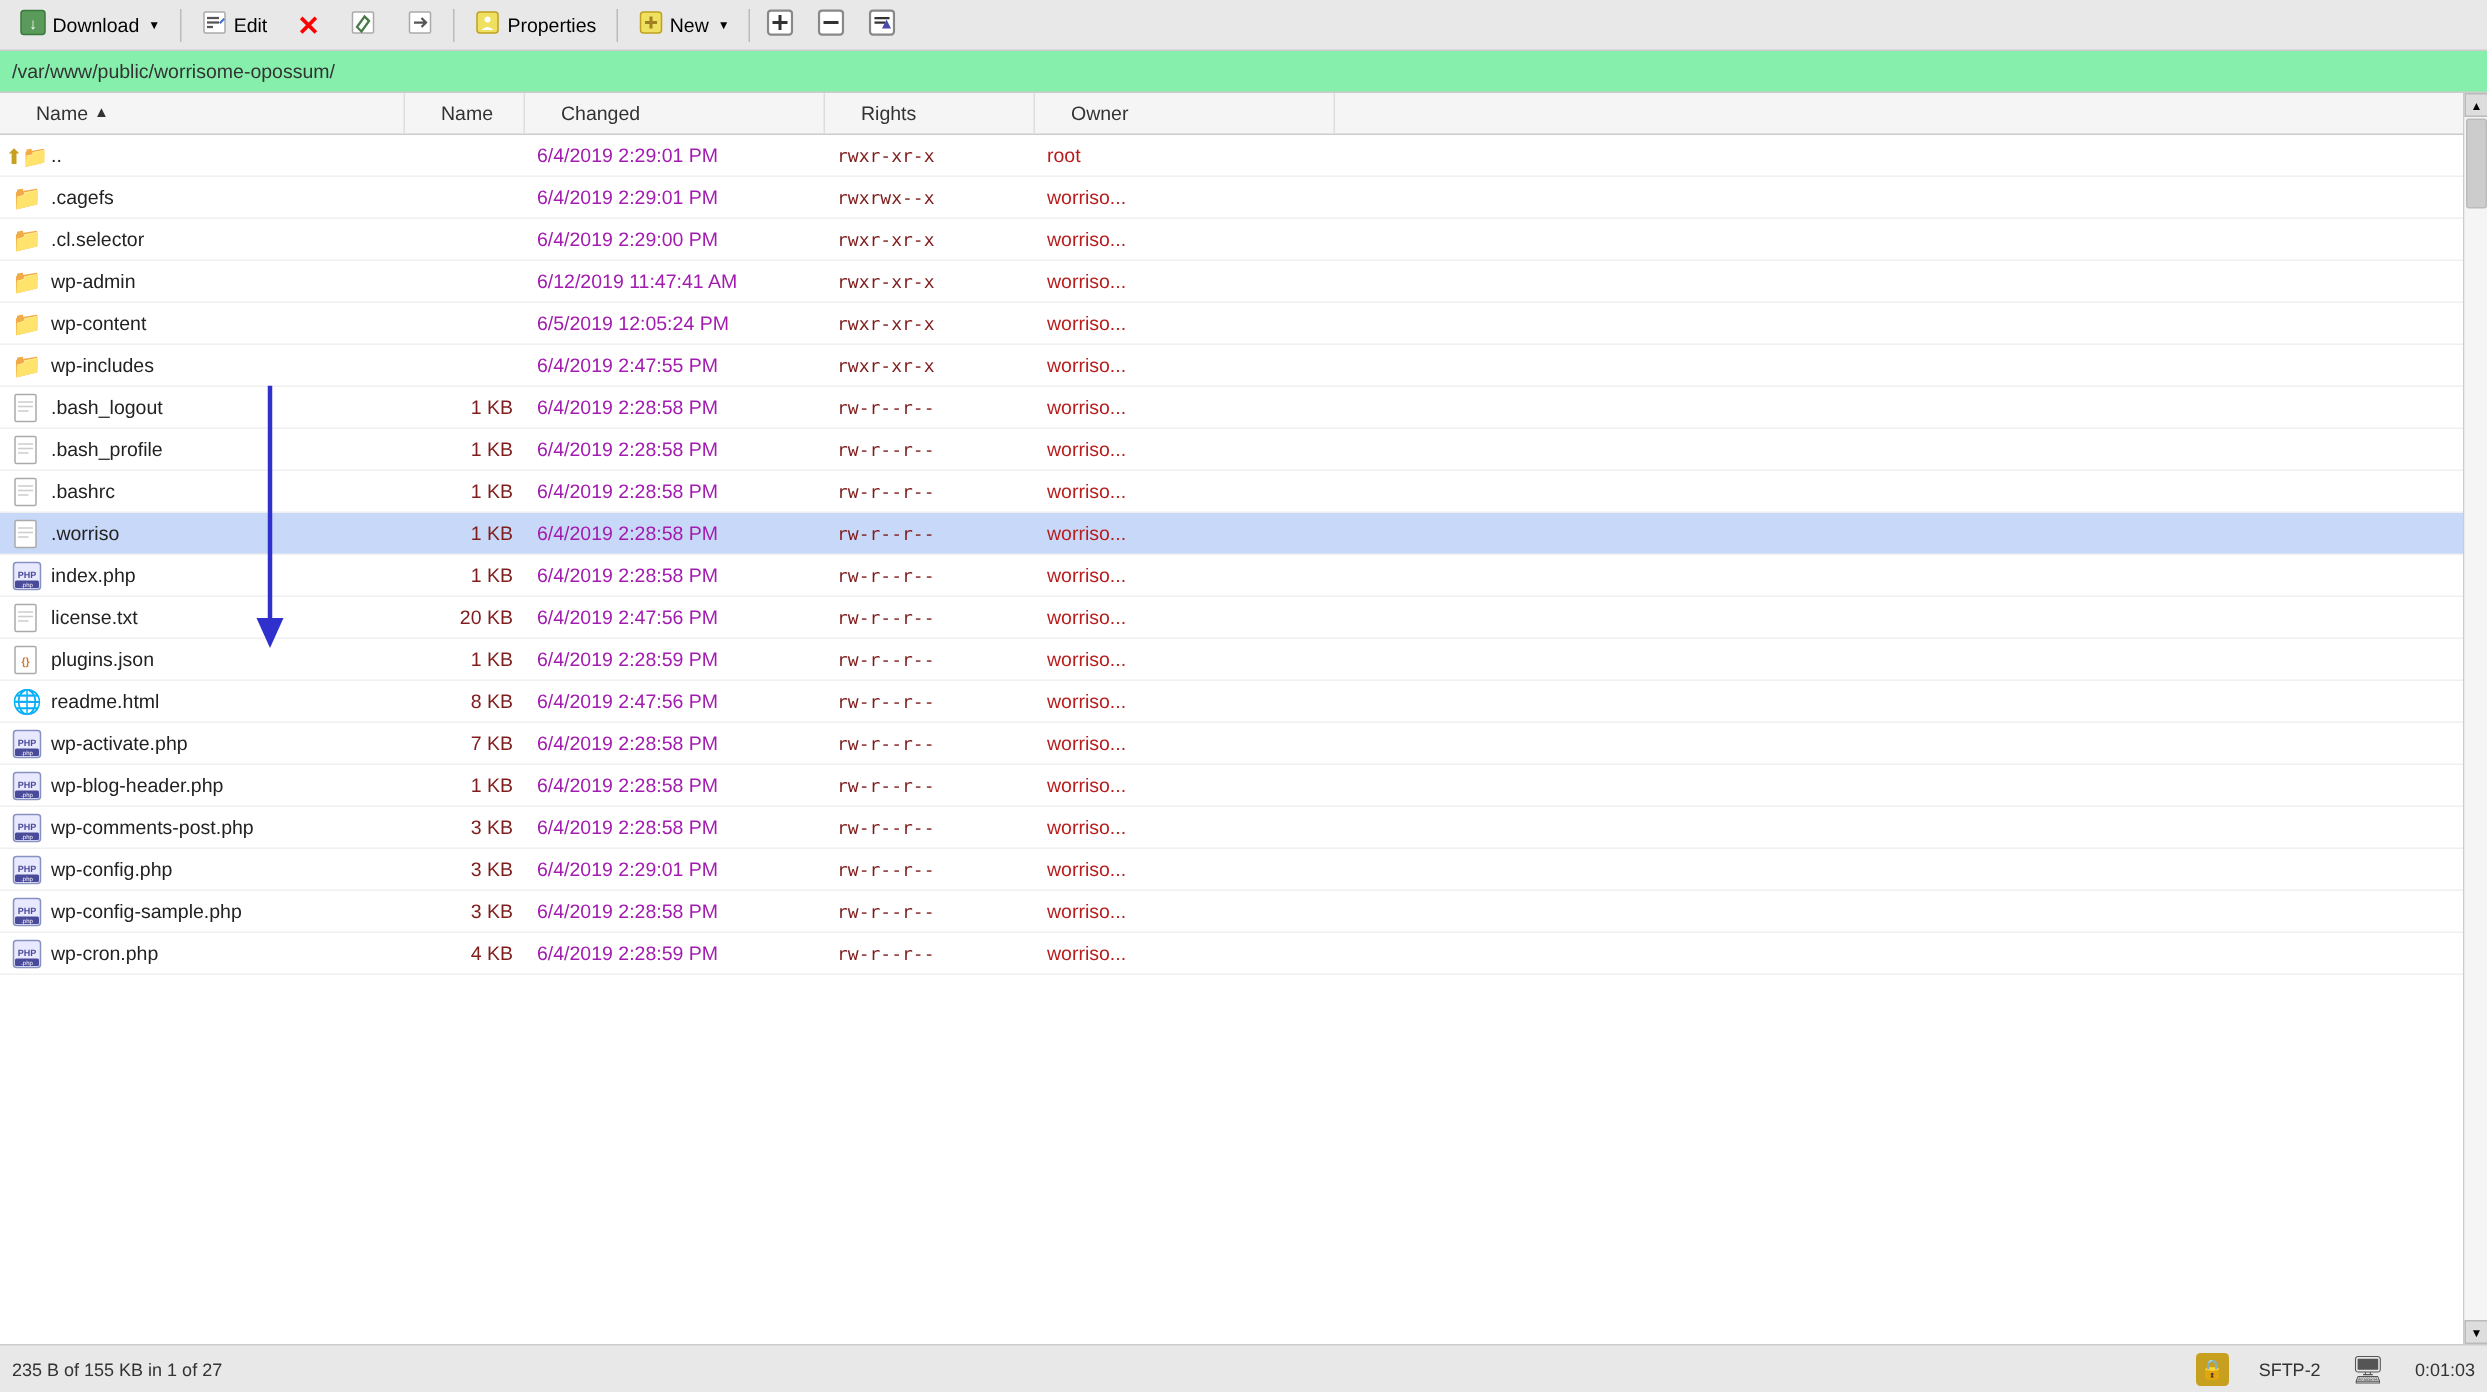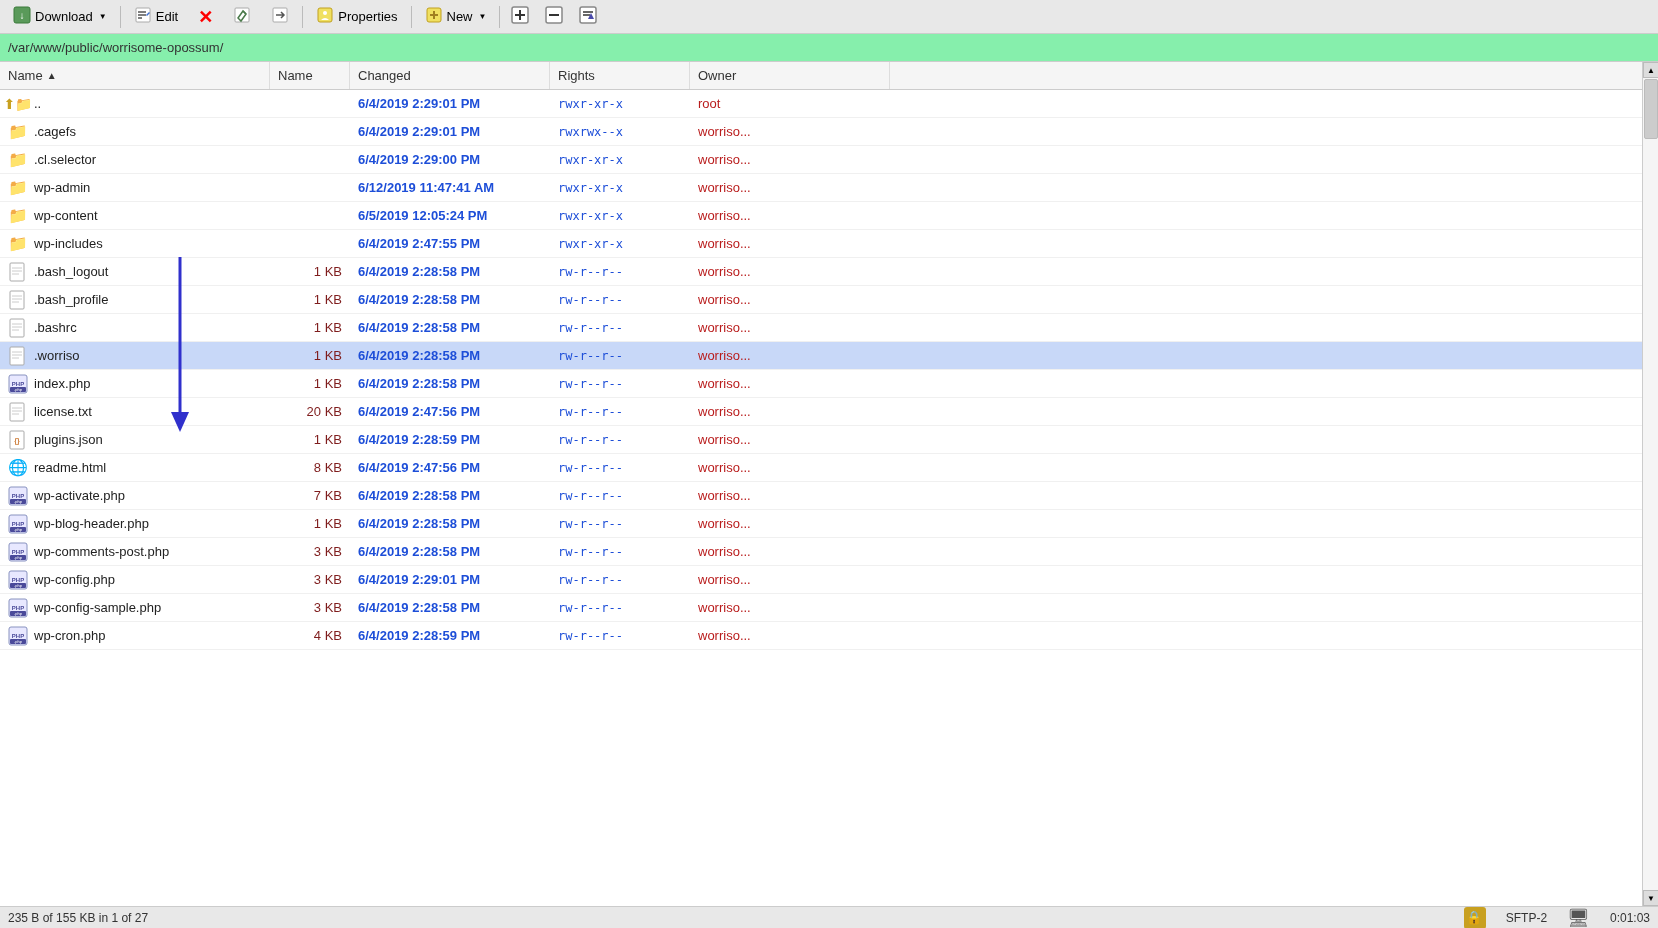--- a/index.html
+++ b/index.html
@@ -80,21 +80,21 @@
 
     
     .col-headers {
       display: grid;
       grid-template-columns: 270px 80px 200px 140px 200px;
       border-bottom: 1px solid #ccc;
       background: #f5f5f5;
       flex-shrink: 0;
     }
     .col-header {
-      padding: 6px 8px;
+      padding: 6px 24px;
       font-weight: 500;
       font-size: 13px;
       color: #333;
       border-right: 1px solid #ddd;
       cursor: pointer;
       user-select: none;
       display: flex;
       align-items: center;
       gap: 4px;
     }
@@ -123,23 +123,23 @@
       text-overflow: ellipsis;
       font-size: 13px;
       color: #222;
     }
     .file-cell.name-cell {
       display: flex;
       align-items: center;
       gap: 6px;
     }
     .file-cell.size-cell { text-align: right; color: #7f1d1d; }
-    .file-cell.rights-cell { font-family: monospace; font-size: 12px; color: #1d4ed8; }
+    .file-cell.rights-cell { font-family: monospace; font-size: 12px; color: #7f1d1d; }
     .file-cell.owner-cell { color: #b91c1c; }
-    .file-cell.changed-cell { color: #1d4ed8; font-weight: bold; }
+    .file-cell.changed-cell { color: #a21caf; }
 
     
     .file-icon {
       width: 20px;
       height: 20px;
       display: inline-flex;
       align-items: center;
       justify-content: center;
       flex-shrink: 0;
       font-size: 16px;
@@ -183,21 +183,21 @@
     
     .status-bar {
       display: flex;
       align-items: center;
       justify-content: space-between;
       background: #e8e8e8;
       border-top: 1px solid #ccc;
       padding: 4px 8px;
       font-size: 12px;
       color: #333;
-      height: 22px;
+      height: 32px;
       flex-shrink: 0;
     }
     .status-right {
       display: flex;
       align-items: center;
       gap: 20px;
     }
     .status-lock {
       width: 22px;
       height: 22px;

